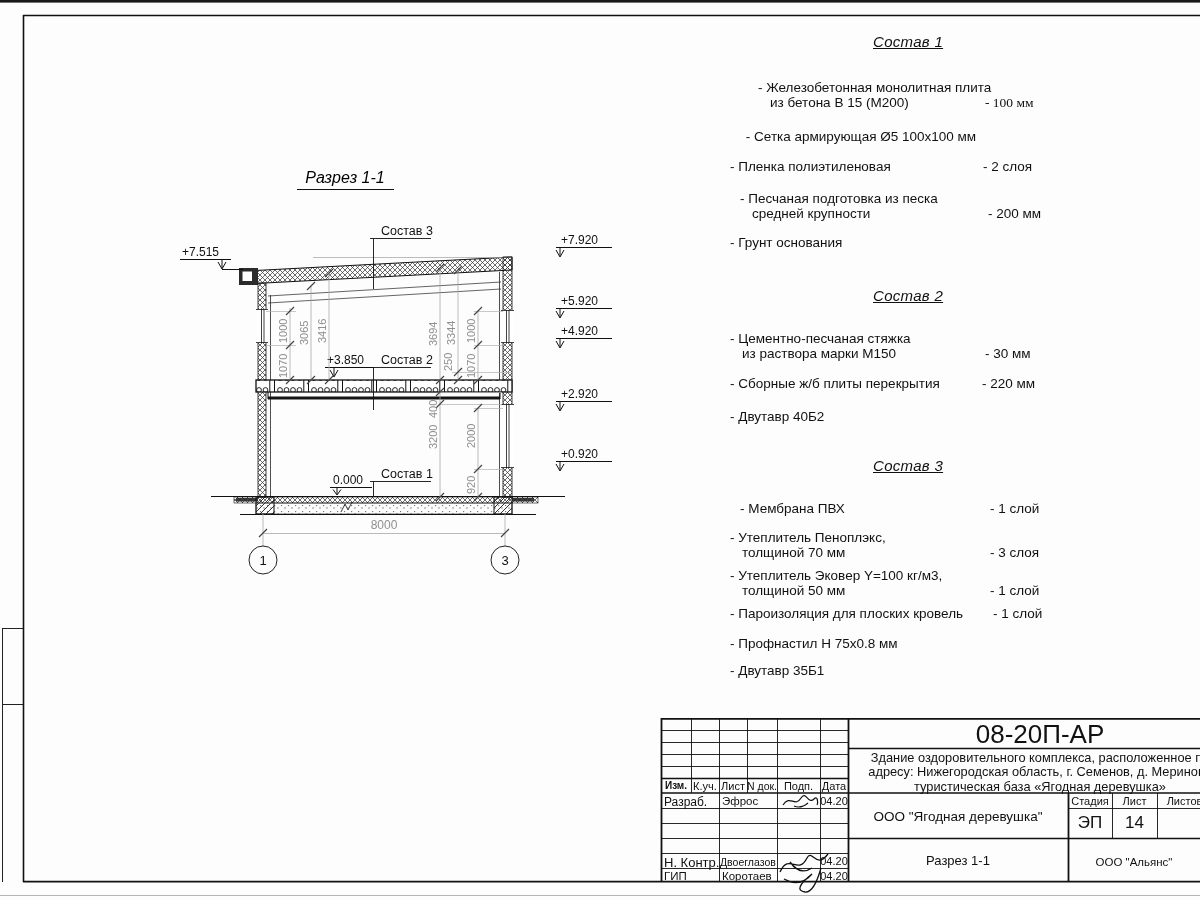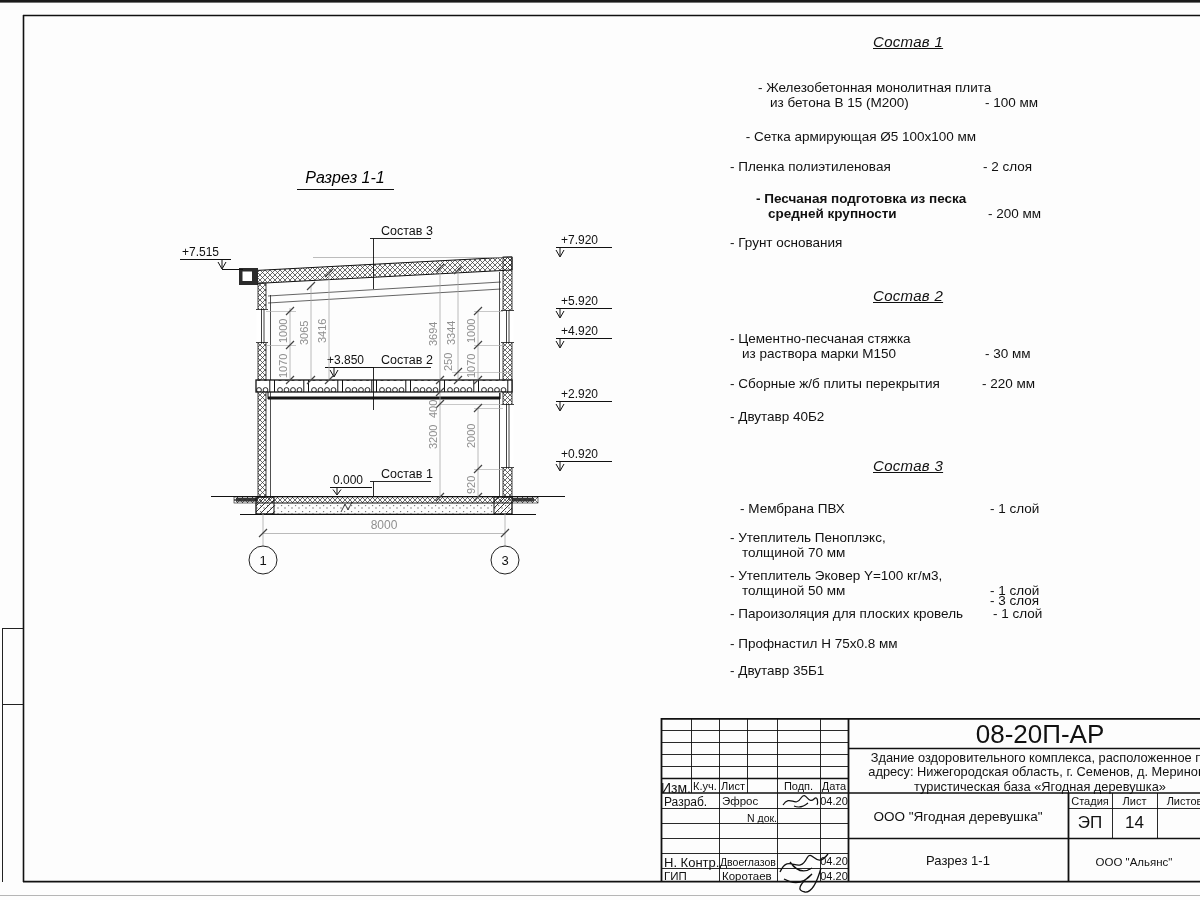--- a/index.html
+++ b/index.html
@@ -200,58 +200,58 @@
     <path d="M783,805 C790,794 795,808 801,798 C806,790 808,805 814,799 C818,795 818,803 817,805 M794,806 q7,3 14,-3" stroke="#111" stroke-width="1.2" fill="none"></path>
     <path d="M780,872 C789,852 798,876 807,858 C812,848 816,870 828,854
              M784,879 q16,9 28,-5 q-20,16 -7,18 q9,1 16,-24 M790,862 q10,14 22,6" stroke="#111" stroke-width="1.3" fill="none"></path>
   </g>
 </svg>
 
 <div>
   <div class="spec-head" style="left:873px;top:33px;">Состав 1</div>
   <div class="spec-name" style="left:730px;top:80px;margin-left:28px;">- Железобетонная  монолитная плита
 из бетона В 15 (М200)</div>
-  <div class="spec-val" style="left:985px;top:95px;">- 100 мм</div>
+  <div class="spec-val" style="left:985px;top:95px;font-family:Liberation Serif, serif;">- 100 мм</div>
   <div class="spec-name" style="left:730px;top:129px;text-align:center;">- Сетка армирующая Ø5 100х100 мм</div>
   <div class="spec-name" style="left:730px;top:159px;">- Пленка полиэтиленовая</div>
   <div class="spec-val" style="left:983px;top:159px;">-  2 слоя</div>
-  <div class="spec-name" style="left:756px;top:191px;font-weight:bold;">- Песчаная подготовка из песка
+  <div class="spec-name" style="left:740px;top:191px;">- Песчаная подготовка из песка
 средней крупности</div>
   <div class="spec-val" style="left:988px;top:206px;">- 200 мм</div>
   <div class="spec-name" style="left:730px;top:235px;">- Грунт основания</div>
 
   <div class="spec-head" style="left:873px;top:287px;">Состав 2</div>
   <div class="spec-name" style="left:730px;top:331px;">- Цементно-песчаная стяжка
 из раствора марки М150</div>
   <div class="spec-val" style="left:985px;top:346px;">- 30 мм</div>
   <div class="spec-name" style="left:730px;top:376px;">- Сборные ж/б плиты перекрытия</div>
   <div class="spec-val" style="left:982px;top:376px;">- 220 мм</div>
   <div class="spec-name" style="left:730px;top:409px;">- Двутавр 40Б2</div>
 
   <div class="spec-head" style="left:873px;top:457px;">Состав 3</div>
   <div class="spec-name" style="left:730px;top:501px;margin-left:10px;">- Мембрана ПВХ</div>
   <div class="spec-val" style="left:990px;top:501px;">- 1 слой</div>
   <div class="spec-name" style="left:730px;top:530px;">- Утеплитель Пеноплэкс,
 толщиной 70 мм</div>
-  <div class="spec-val" style="left:990px;top:545px;margin-top:48px;">- 3 слоя</div>
+  <div class="spec-val" style="left:990px;top:545px;">- 3 слоя</div>
   <div class="spec-name" style="left:730px;top:568px;">- Утеплитель Эковер Y=100 кг/м3,
 толщиной 50 мм</div>
   <div class="spec-val" style="left:990px;top:583px;">- 1 слой</div>
   <div class="spec-name" style="left:730px;top:606px;">- Пароизоляция для плоских кровель</div>
   <div class="spec-val" style="left:993px;top:606px;">- 1 слой</div>
   <div class="spec-name" style="left:730px;top:636px;">- Профнастил Н 75х0.8 мм</div>
   <div class="spec-name" style="left:730px;top:640px;margin-top:23px;">- Двутавр 35Б1</div>
 </div>
 
 <div>
 
-  <div class="tbt c" style="left:661px;top:780px;width:30px;font-size:14px;">Изм.</div>
+  <div class="tbt c" style="left:661px;top:780px;width:30px;font-size:10px;font-weight:bold;">Изм.</div>
   <div class="tbt c" style="left:691px;top:780px;width:28px;font-size:11px;text-align:center;">К.уч.</div>
   <div class="tbt c" style="left:719px;top:780px;width:28px;font-size:11px;">Лист</div>
-  <div class="tbt c" style="left:747px;top:780px;width:30px;font-size:10.5px;margin-top:32px;">N док.</div>
+  <div class="tbt c" style="left:747px;top:780px;width:30px;font-size:10.5px;">N док.</div>
   <div class="tbt c" style="left:777px;top:780px;width:43px;font-size:11px;">Подп.</div>
   <div class="tbt c" style="left:820px;top:780px;width:28px;font-size:11px;">Дата</div>
 
   <div class="tbt" style="left:664px;top:795px;font-size:12px;">Разраб.</div>
   <div class="tbt" style="left:722px;top:795px;font-size:11.5px;">Эфрос</div>
   <div class="tbt c" style="left:820px;top:795px;width:28px;font-size:11px;">04.20</div>
   <div class="tbt" style="left:664px;top:855px;font-size:13px;">Н. Контр.</div>
   <div class="tbt clip" style="left:720px;top:856px;width:58px;font-size:10.5px;">Двоеглазов</div>
   <div class="tbt c" style="left:820px;top:855px;width:28px;font-size:11px;">04.20</div>
   <div class="tbt" style="left:664px;top:869.5px;font-size:11.5px;">ГИП</div>

